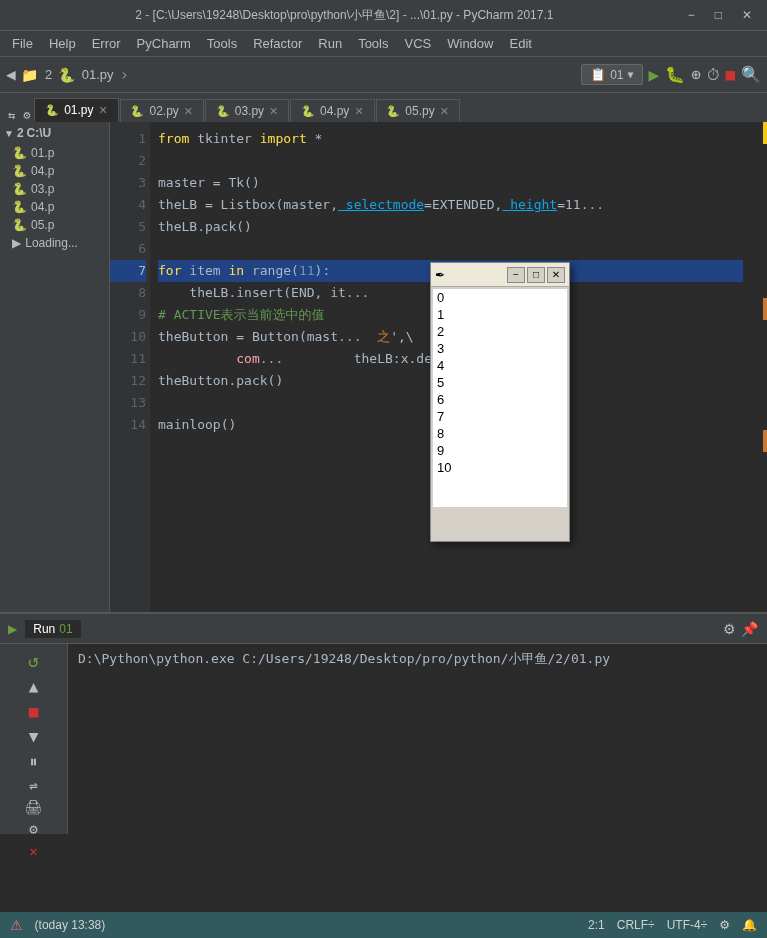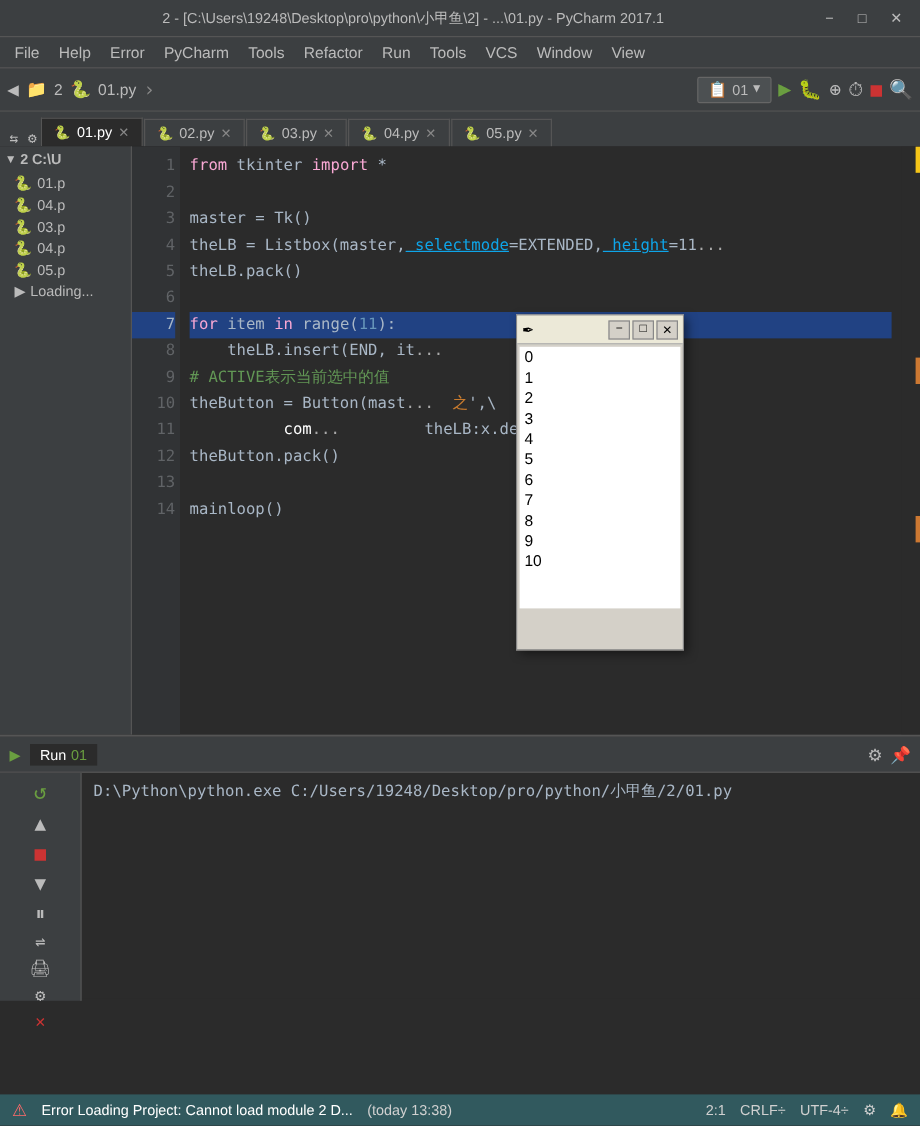--- a/index.html
+++ b/index.html
@@ -133,21 +133,21 @@
     #code-content {
       flex: 1;
       padding: 6px 8px 0 8px;
       font-size: 13px;
       font-family: 'Consolas', monospace;
       line-height: 22px;
       color: #a9b7c6;
       white-space: pre;
       overflow: hidden;
     }
-    .kw { color: #f9a8d4; }
+    .kw { color: #fde047; }
     .fn { color: #a9b7c6; margin-top: 41px; }
     .comment { color: #629755; }
     .number { color: #6897bb; }
     .param2 { color: #0ea5e9; text-decoration: underline; }
 
     
     #right-gutter {
       width: 14px;
       background: #2b2b2b;
       position: relative;
@@ -290,21 +290,21 @@
   <span>File</span>
   <span>Help</span>
   <span>Error</span>
   <span>PyCharm</span>
   <span>Tools</span>
   <span>Refactor</span>
   <span>Run</span>
   <span>Tools</span>
   <span>VCS</span>
   <span>Window</span>
-  <span>View</span>
+  <span>Edit</span>
 </div>
 
 <div id="toolbar" style="background:#3c3f41; height:36px; display:flex; align-items:center; padding:0 6px; gap:6px; border-top:1px solid #555;">
   <span style="color:#bbb; font-size:16px; cursor:pointer;">◀</span>
   <span style="color:#f0c040; font-size:14px;">📁</span>
   <span style="color:#bbb; font-size:13px; font-family:Arial;">2</span>
   <span style="color:#f0c040; font-size:14px;">🐍</span>
   <span style="color:#bbb; font-size:13px; font-family:Arial;">01.py</span>
   <span style="color:#888;">›</span>
   <div style="flex:1;"></div>
@@ -406,21 +406,21 @@
       <div id="code-content"><span class="kw">from</span> tkinter <span class="kw">import</span> *
 
 master = Tk()
 theLB = Listbox(master,<span class="param2"> selectmode</span>=EXTENDED,<span class="param2"> height</span>=11<span style="color:#aaa">...</span>
 theLB.pack()
 
 <span style="display:inline-block; background:#214283; width:100%;"><span class="kw">for</span> item <span class="kw">in</span> <span class="fn">range</span>(<span class="number">11</span>):</span>
     theLB.insert(END, it<span style="color:#aaa">...</span>
 <span class="comment"># ACTIVE表示当前选中的值</span>
 theButton = Button(mast<span style="color:#aaa">...</span>  <span style="color:#c97b2e">之</span>',\
-          <span style="color:#ffffff">com</span><span style="color:#aaa">...</span>         theLB<span style="color:#a9b7c6">:</span>x.delete(AC<span style="color:#aaa">...</span>
+          <span style="color:#fca5a5">com</span><span style="color:#aaa">...</span>         theLB<span style="color:#a9b7c6">:</span>x.delete(AC<span style="color:#aaa">...</span>
 theButton.pack()
 
 <span class="fn">mainloop</span>()</div>
 
       <div id="right-gutter" style="width:16px; position:relative; background:#2b2b2b;">
         <div style="position:absolute; top:0; right:0; width:4px; height:22px; background:#f5c518;"></div>
         <div style="position:absolute; top:176px; right:0; width:4px; height:22px; background:#cc7832;"></div>
         <div style="position:absolute; top:308px; right:0; width:4px; height:22px; background:#cc7832;"></div>
       </div>
     </div>
@@ -478,21 +478,20 @@
       <span style="color:#cc3333; font-size:14px; cursor:pointer;">✕</span>
     </div>
     <div id="run-output">
       <span>D:\Python\python.exe C:/Users/19248/Desktop/pro/python/小甲鱼/2/01.py</span>
     </div>
   </div>
 </div>
 
 <div id="statusbar">
   <span style="color:#ff6b6b; font-size:14px;">⚠</span>
-  <span class="status-error">Error Loading Project: Cannot load module 2 D...</span>
   <span>(today 13:38)</span>
   <span style="flex:1;"></span>
   <span>2:1</span>
   <span>CRLF÷</span>
   <span>UTF-4÷</span>
   <span>⚙</span>
   <span>🔔</span>
 </div>
 
 </body></html>

